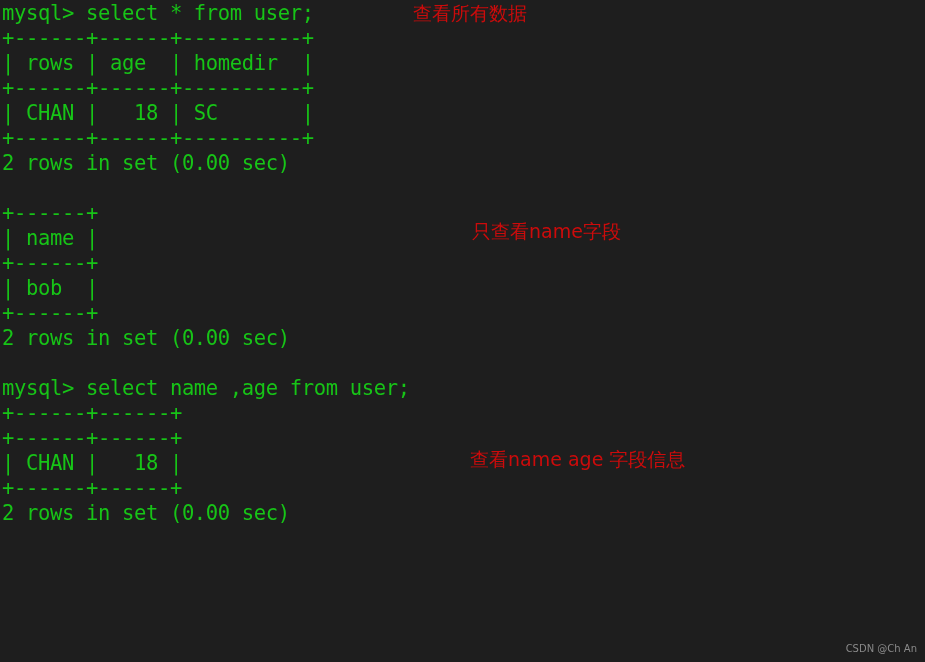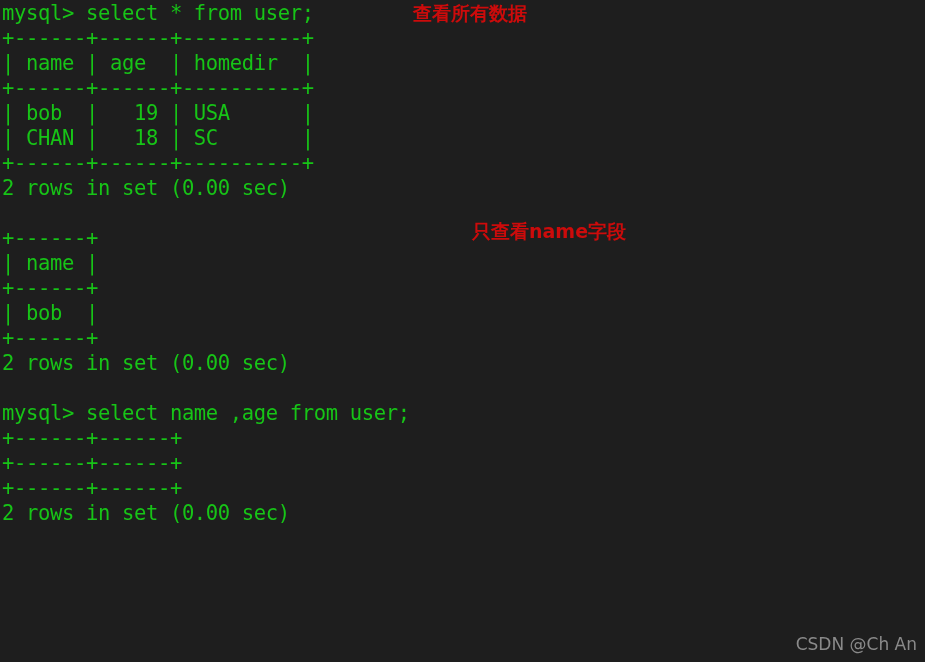--- a/index.html
+++ b/index.html
@@ -44,66 +44,67 @@
 
   .line.blank {
     color: transparent;
   }
 
   .annotation {
     position: absolute;
     white-space: pre;
     font-family: "DejaVu Sans", "Liberation Sans", sans-serif;
     font-size: 19px;
-    font-weight: 700;
+    font-weight: 400;
     color: #cc0b0b;
     line-height: 25px;
   }
 
   #watermark {
     position: absolute;
     right: 8px;
     bottom: 8px;
     font-family: "DejaVu Sans", "Liberation Sans", sans-serif;
-    font-size: 17px;
+    font-size: 10px;
     color: #8a8a8a;
     white-space: pre;
   }
 </style>
 </head>
 <body>
 
 <div id="terminal">
 
   <div class="term-body">
 
     <div class="line">mysql&gt; select * from user;</div>
     <div class="line">+------+------+----------+</div>
-    <div class="line">| name | age  | homedir  |</div>
+    <div class="line">| rows | age  | homedir  |</div>
     <div class="line">+------+------+----------+</div>
-    <div class="line">| bob  |   19 | USA      |</div>
     <div class="line">| CHAN |   18 | SC       |</div>
     <div class="line">+------+------+----------+</div>
     <div class="line">2 rows in set (0.00 sec)</div>
     <div class="line blank"></div>
 
     <div class="line">+------+</div>
     <div class="line">| name |</div>
     <div class="line">+------+</div>
     <div class="line">| bob  |</div>
     <div class="line">+------+</div>
     <div class="line">2 rows in set (0.00 sec)</div>
     <div class="line blank"></div>
 
     <div class="line">mysql&gt; select name ,age from user;</div>
     <div class="line">+------+------+</div>
     <div class="line">+------+------+</div>
+    <div class="line">| CHAN |   18 |</div>
     <div class="line">+------+------+</div>
     <div class="line">2 rows in set (0.00 sec)</div>
 
   </div>
 
   <div class="annotation" id="ann-0" style="left: 413px; top: 1px;">查看所有数据</div>
   <div class="annotation" id="ann-1" style="left: 472px; top: 219px;">只查看name字段</div>
+  <div class="annotation" id="ann-2" style="left: 470px; top: 447px;">查看name age 字段信息</div>
 
   <div id="watermark">CSDN @Ch An</div>
 
 </div>
 
 </body></html>

